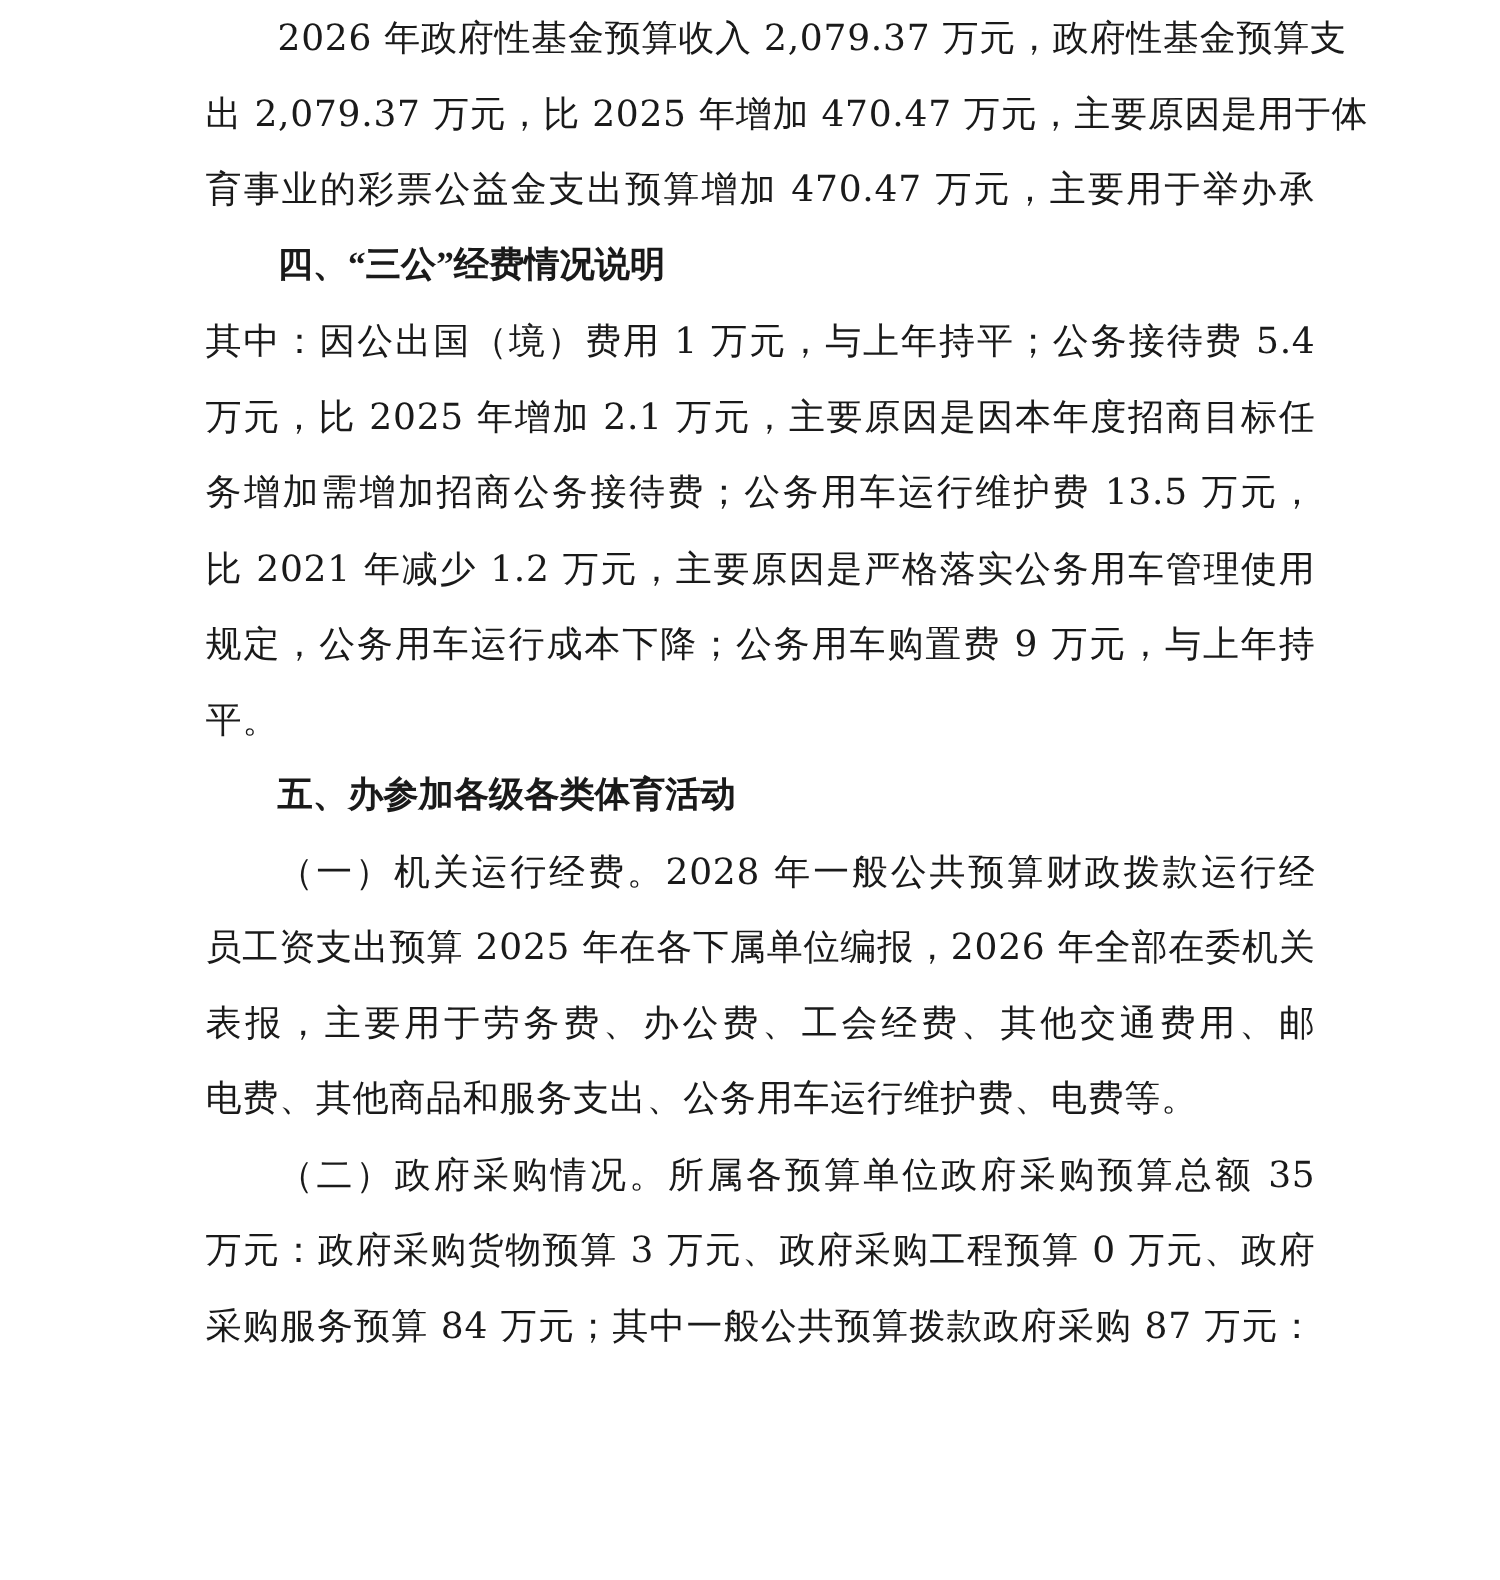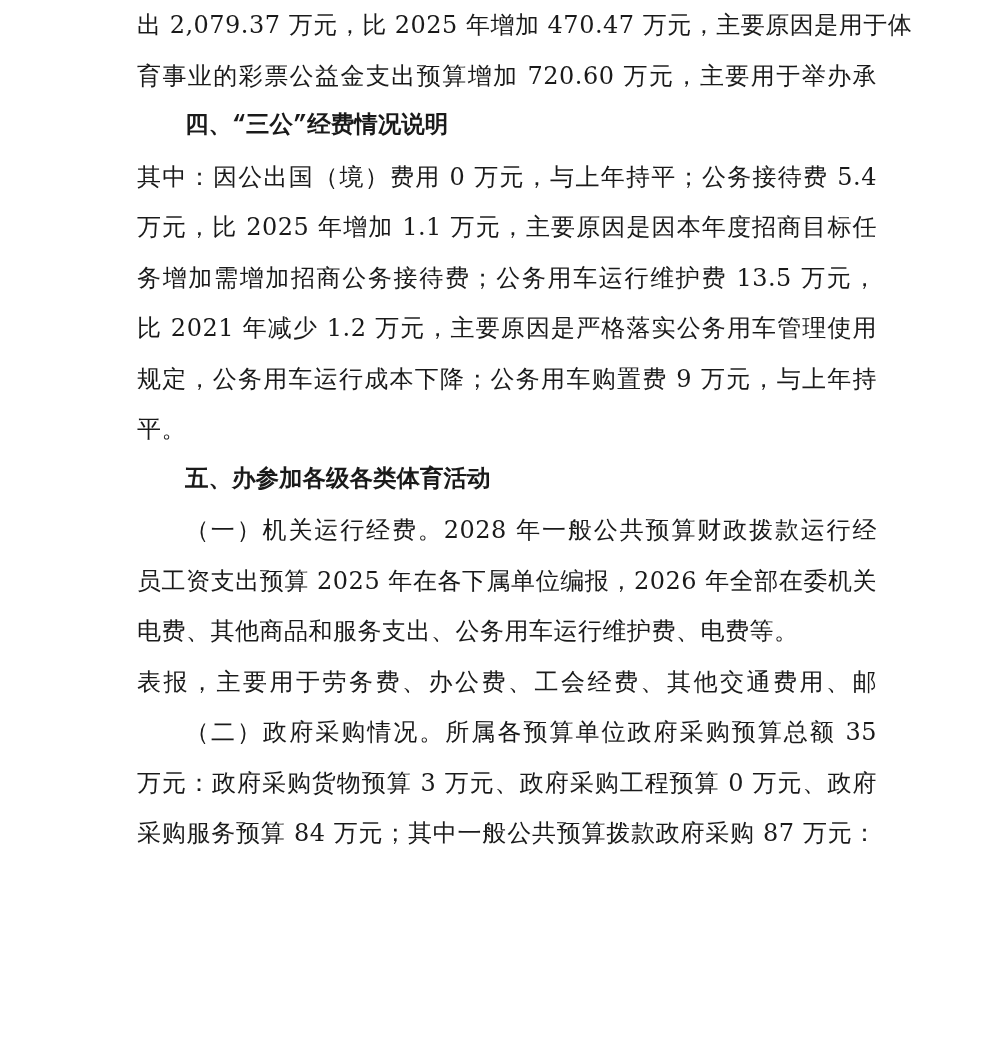--- a/index.html
+++ b/index.html
@@ -5,55 +5,56 @@
   html, body { margin: 0; padding: 0; background: #ffffff; }
   body { width: 1000px; height: 1053px; overflow: hidden; position: relative; }
   .page {
     position: absolute; left: 137px; top: 0; width: 740px;
     font-family: "DejaVu Serif", "Liberation Serif", serif;
     font-size: 24px; color: #1a1a1a; line-height: 50.5px;
   }
   .para { margin: 0; text-align: justify; text-align-last: auto; letter-spacing: 0.5px; }
   .heading {
     margin: 0; text-indent: 48px;
-    font-family: Liberation Mono, monospace;
+    font-family: Liberation Serif, serif;
     font-weight: bold; font-size: 23.5px;
   }
   .line { display: block; white-space: nowrap; text-align-last: justify; text-align: justify; }
   .line.last { text-align-last: left; }
   .line.ind { padding-left: 48px; }
 </style>
 </head>
 <body>
 
 <div class="page">
 
   <div class="para" style="margin-top:0px;">
+    <span class="line ind">2026 年政府性基金预算收入 2,079.37 万元，政府性基金预算支</span>
     <span class="line">出 2,079.37 万元，比 2025 年增加 470.47 万元，主要原因是用于体</span>
-    <span class="line">育事业的彩票公益金支出预算增加 720.60 万元，主要用于举办承</span>
+    <span class="line">育事业的彩票公益金支出预算增加 470.47 万元，主要用于举办承</span>
   </div>
 
   <div class="heading">四、“三公”经费情况说明</div>
 
   <div class="para">
-    <span class="line">其中：因公出国（境）费用 0 万元，与上年持平；公务接待费 5.4</span>
-    <span class="line">万元，比 2025 年增加 1.1 万元，主要原因是因本年度招商目标任</span>
+    <span class="line">其中：因公出国（境）费用 1 万元，与上年持平；公务接待费 5.4</span>
+    <span class="line">万元，比 2025 年增加 2.1 万元，主要原因是因本年度招商目标任</span>
     <span class="line">务增加需增加招商公务接待费；公务用车运行维护费 13.5 万元，</span>
     <span class="line">比 2021 年减少 1.2 万元，主要原因是严格落实公务用车管理使用</span>
     <span class="line">规定，公务用车运行成本下降；公务用车购置费 9 万元，与上年持</span>
     <span class="line last">平。</span>
   </div>
 
   <div class="heading">五、办参加各级各类体育活动</div>
 
   <div class="para">
     <span class="line ind">（一）机关运行经费。2028 年一般公共预算财政拨款运行经</span>
     <span class="line">员工资支出预算 2025 年在各下属单位编报，2026 年全部在委机关</span>
+    <span class="line">表报，主要用于劳务费、办公费、工会经费、其他交通费用、邮</span>
     <span class="line last">电费、其他商品和服务支出、公务用车运行维护费、电费等。</span>
-    <span class="line">表报，主要用于劳务费、办公费、工会经费、其他交通费用、邮</span>
   </div>
 
   <div class="para">
     <span class="line ind">（二）政府采购情况。所属各预算单位政府采购预算总额 35</span>
     <span class="line">万元：政府采购货物预算 3 万元、政府采购工程预算 0 万元、政府</span>
     <span class="line">采购服务预算 84 万元；其中一般公共预算拨款政府采购 87 万元：</span>
   </div>
 </div>
 
 </body></html>

